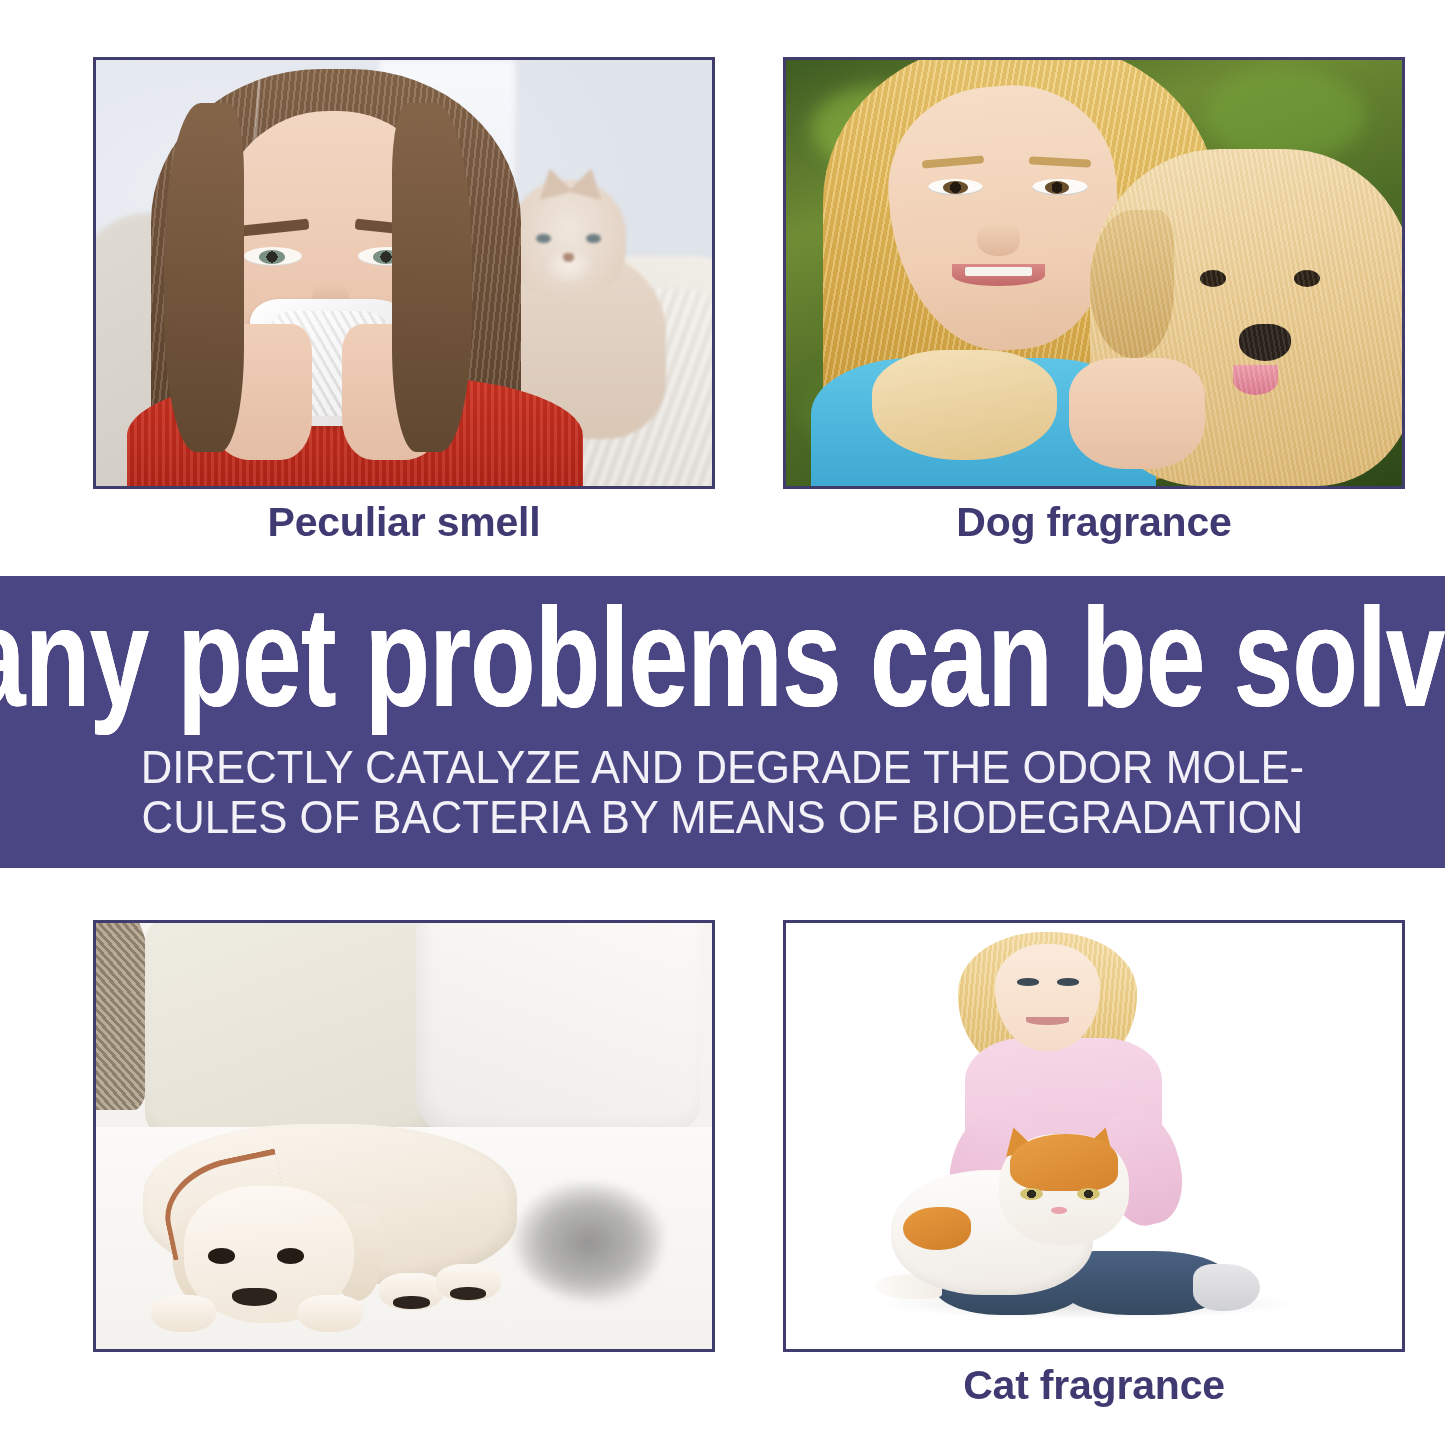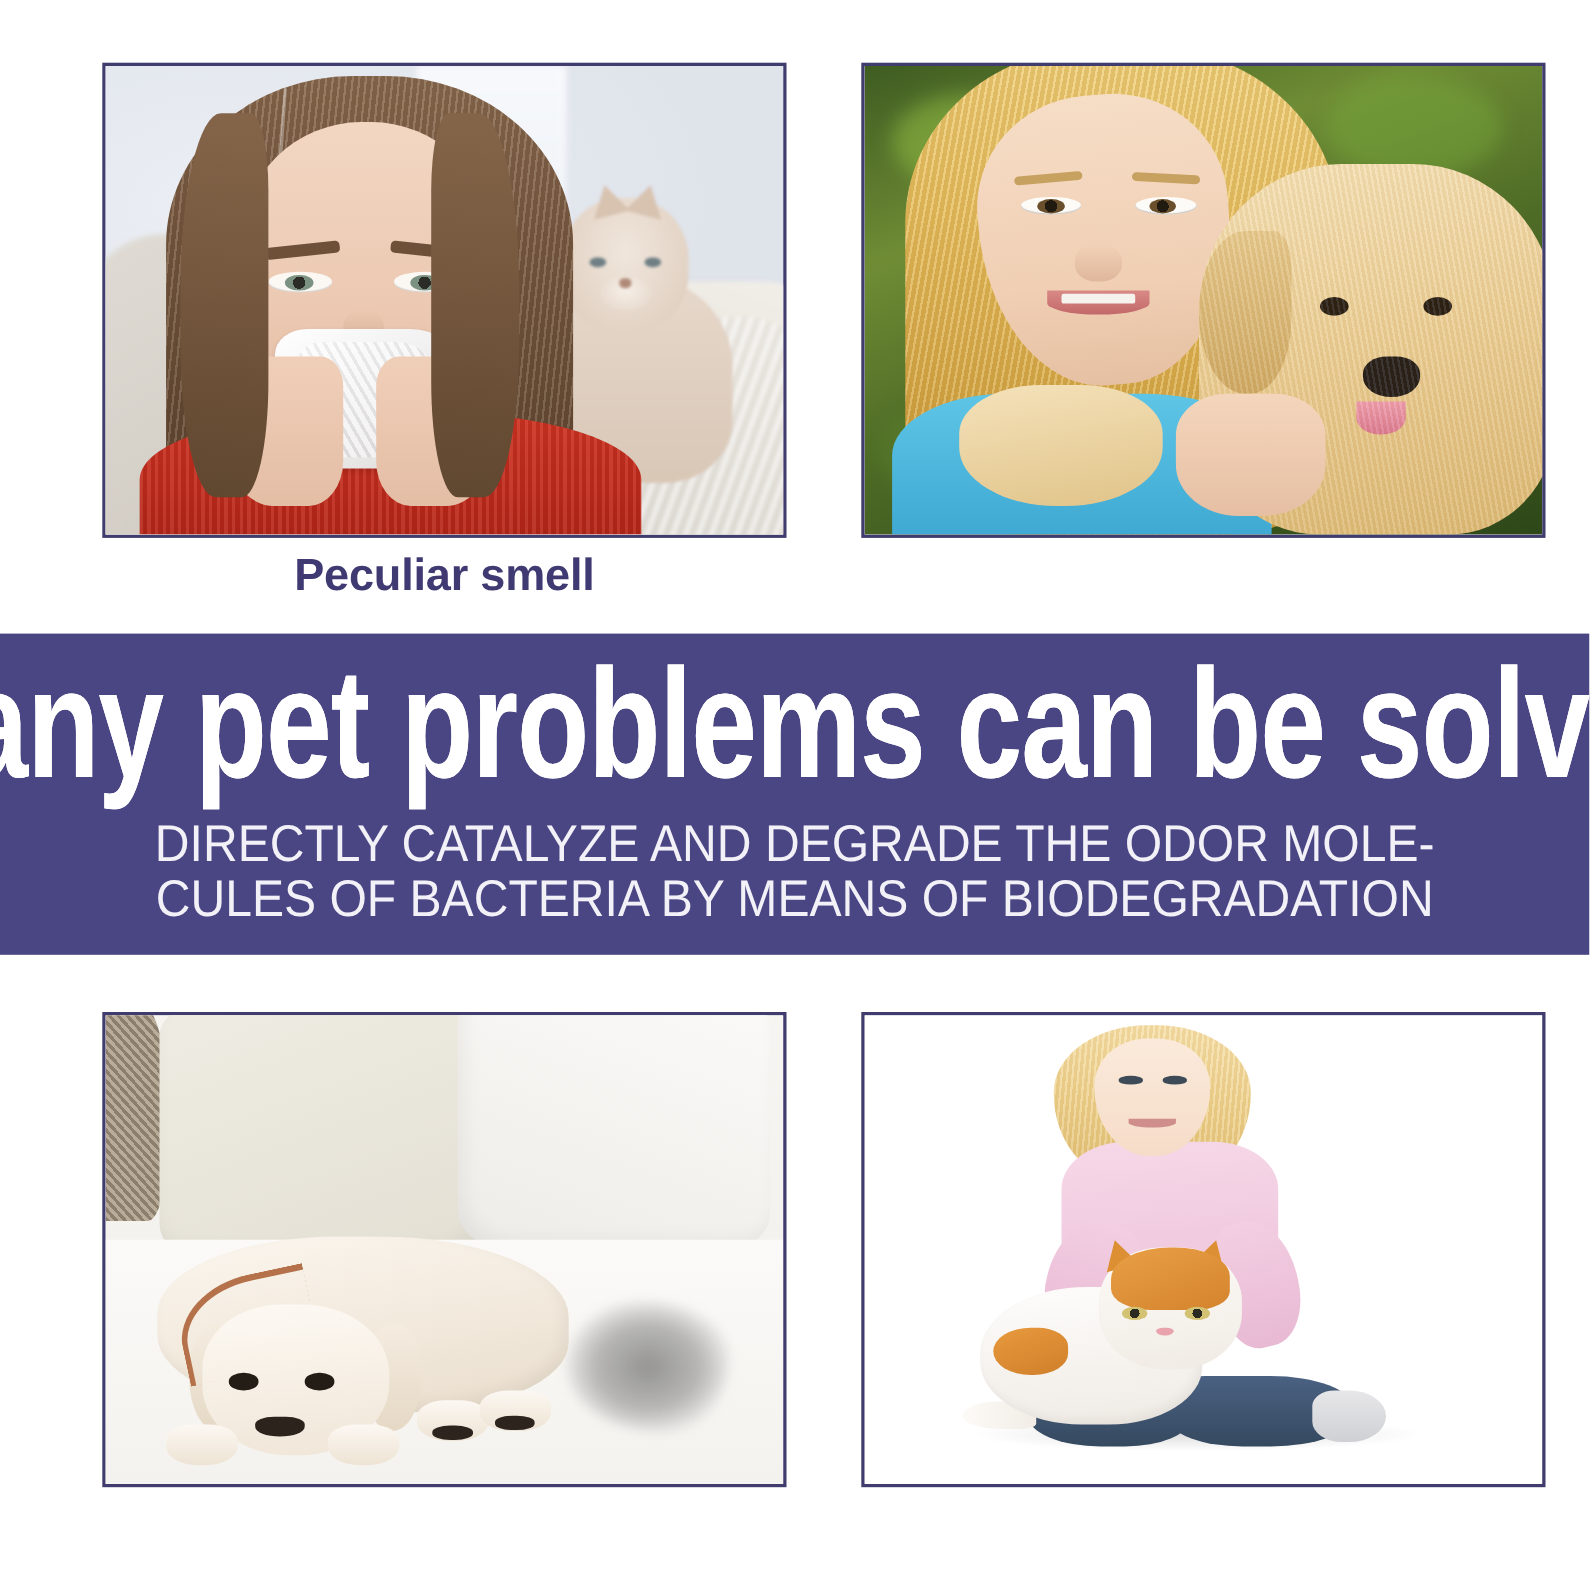--- a/index.html
+++ b/index.html
@@ -613,20 +613,21 @@
               <div class="s2-pup-nose"></div>
               <div class="s2-pup-tongue"></div>
             </div>
           </div>
           <div class="s2-paw"></div>
           <div class="s2-hand"></div>
         </div>
       </div>
     </div>
   </div>
+  <div class="caption" id="cap-tr">Dog fragrance</div>
 
   <div id="banner">
     <div id="headline">Many pet problems can be solved</div>
     <div id="subtitle">
       <span class="sub-line">DIRECTLY CATALYZE AND DEGRADE THE ODOR MOLE-</span>
       <span class="sub-line">CULES OF BACTERIA BY MEANS OF BIODEGRADATION</span>
     </div>
   </div>
 
   <div class="photo-card" id="card-bl">
@@ -692,14 +693,15 @@
             <div class="s4-cat-eye r"></div>
             <div class="s4-cat-nose"></div>
           </div>
 
           <div class="s4-handL"></div>
           <div class="s4-handR"></div>
         </div>
       </div>
     </div>
   </div>
+  <div class="caption" id="cap-br">Cat fragrance</div>
 
 </div>
 
 </body></html>

